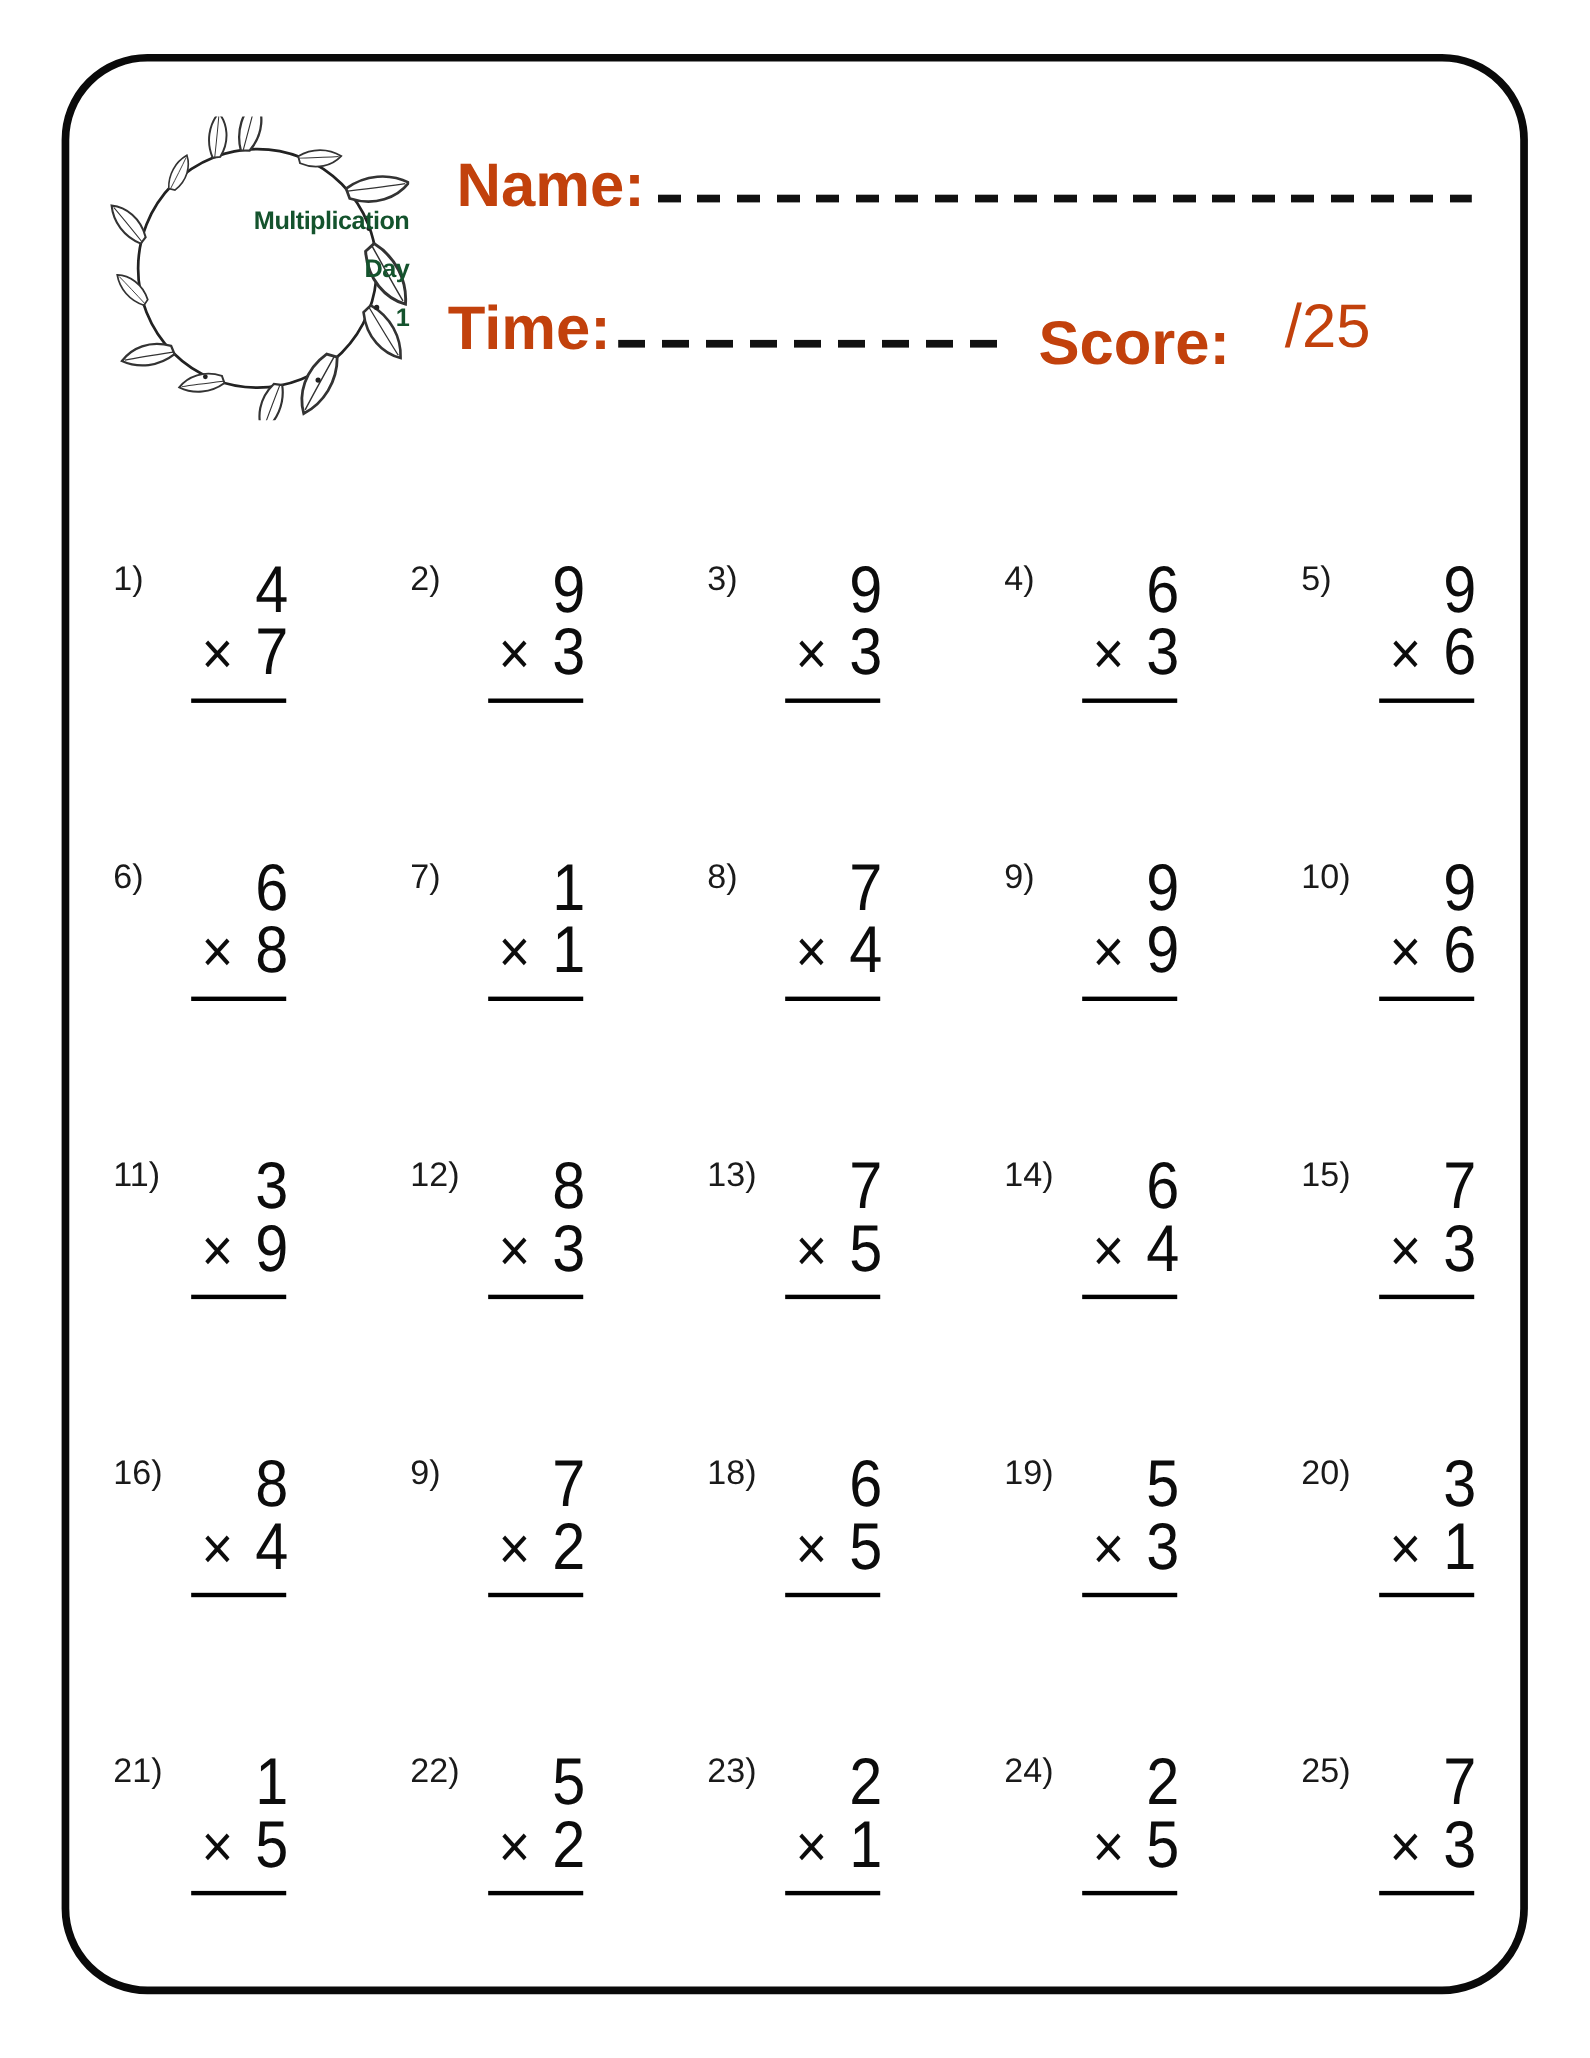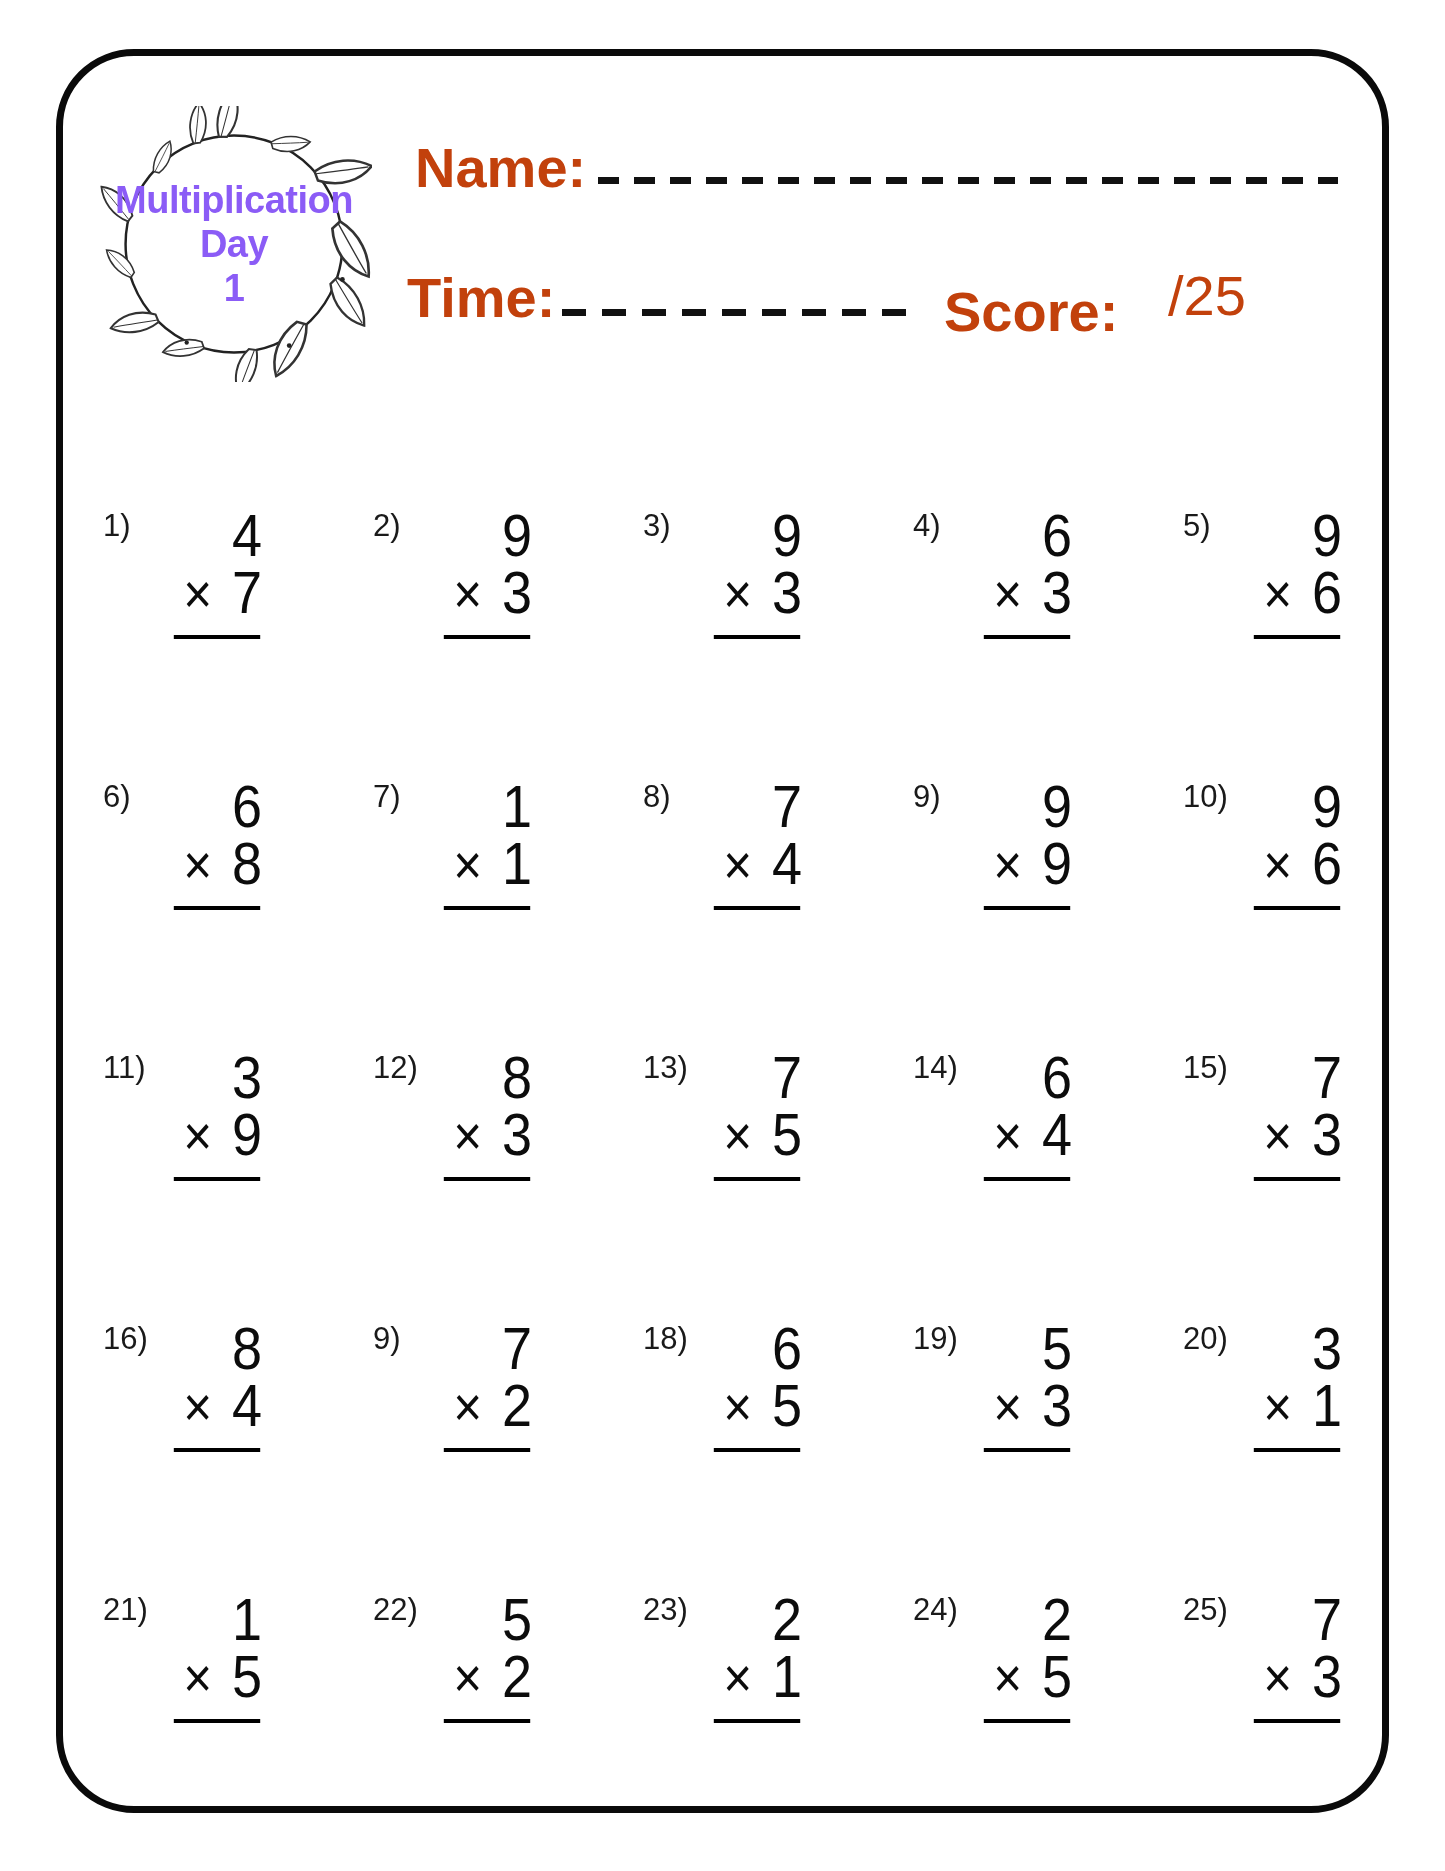--- a/index.html
+++ b/index.html
@@ -33,28 +33,28 @@
     top: 106px;
     width: 276px;
     height: 276px;
   }
   .logo svg { position: absolute; inset: 0; }
   .logo-text {
     position: absolute;
     inset: 0;
     display: flex;
     flex-direction: column;
-    align-items: center;
+    align-items: flex-end;
     justify-content: center;
     text-align: center;
     font-weight: 600;
-    font-size: 38px;
+    font-size: 23px;
     line-height: 44px;
     letter-spacing: -0.5px;
-    color: #8b5cf6;
+    color: #14532d;
   }
   
   .hlabel {
     position: absolute;
     font-size: 56px;
     line-height: 60px;
     font-weight: 600;
     color: #c2410c;
     white-space: nowrap;
   }

